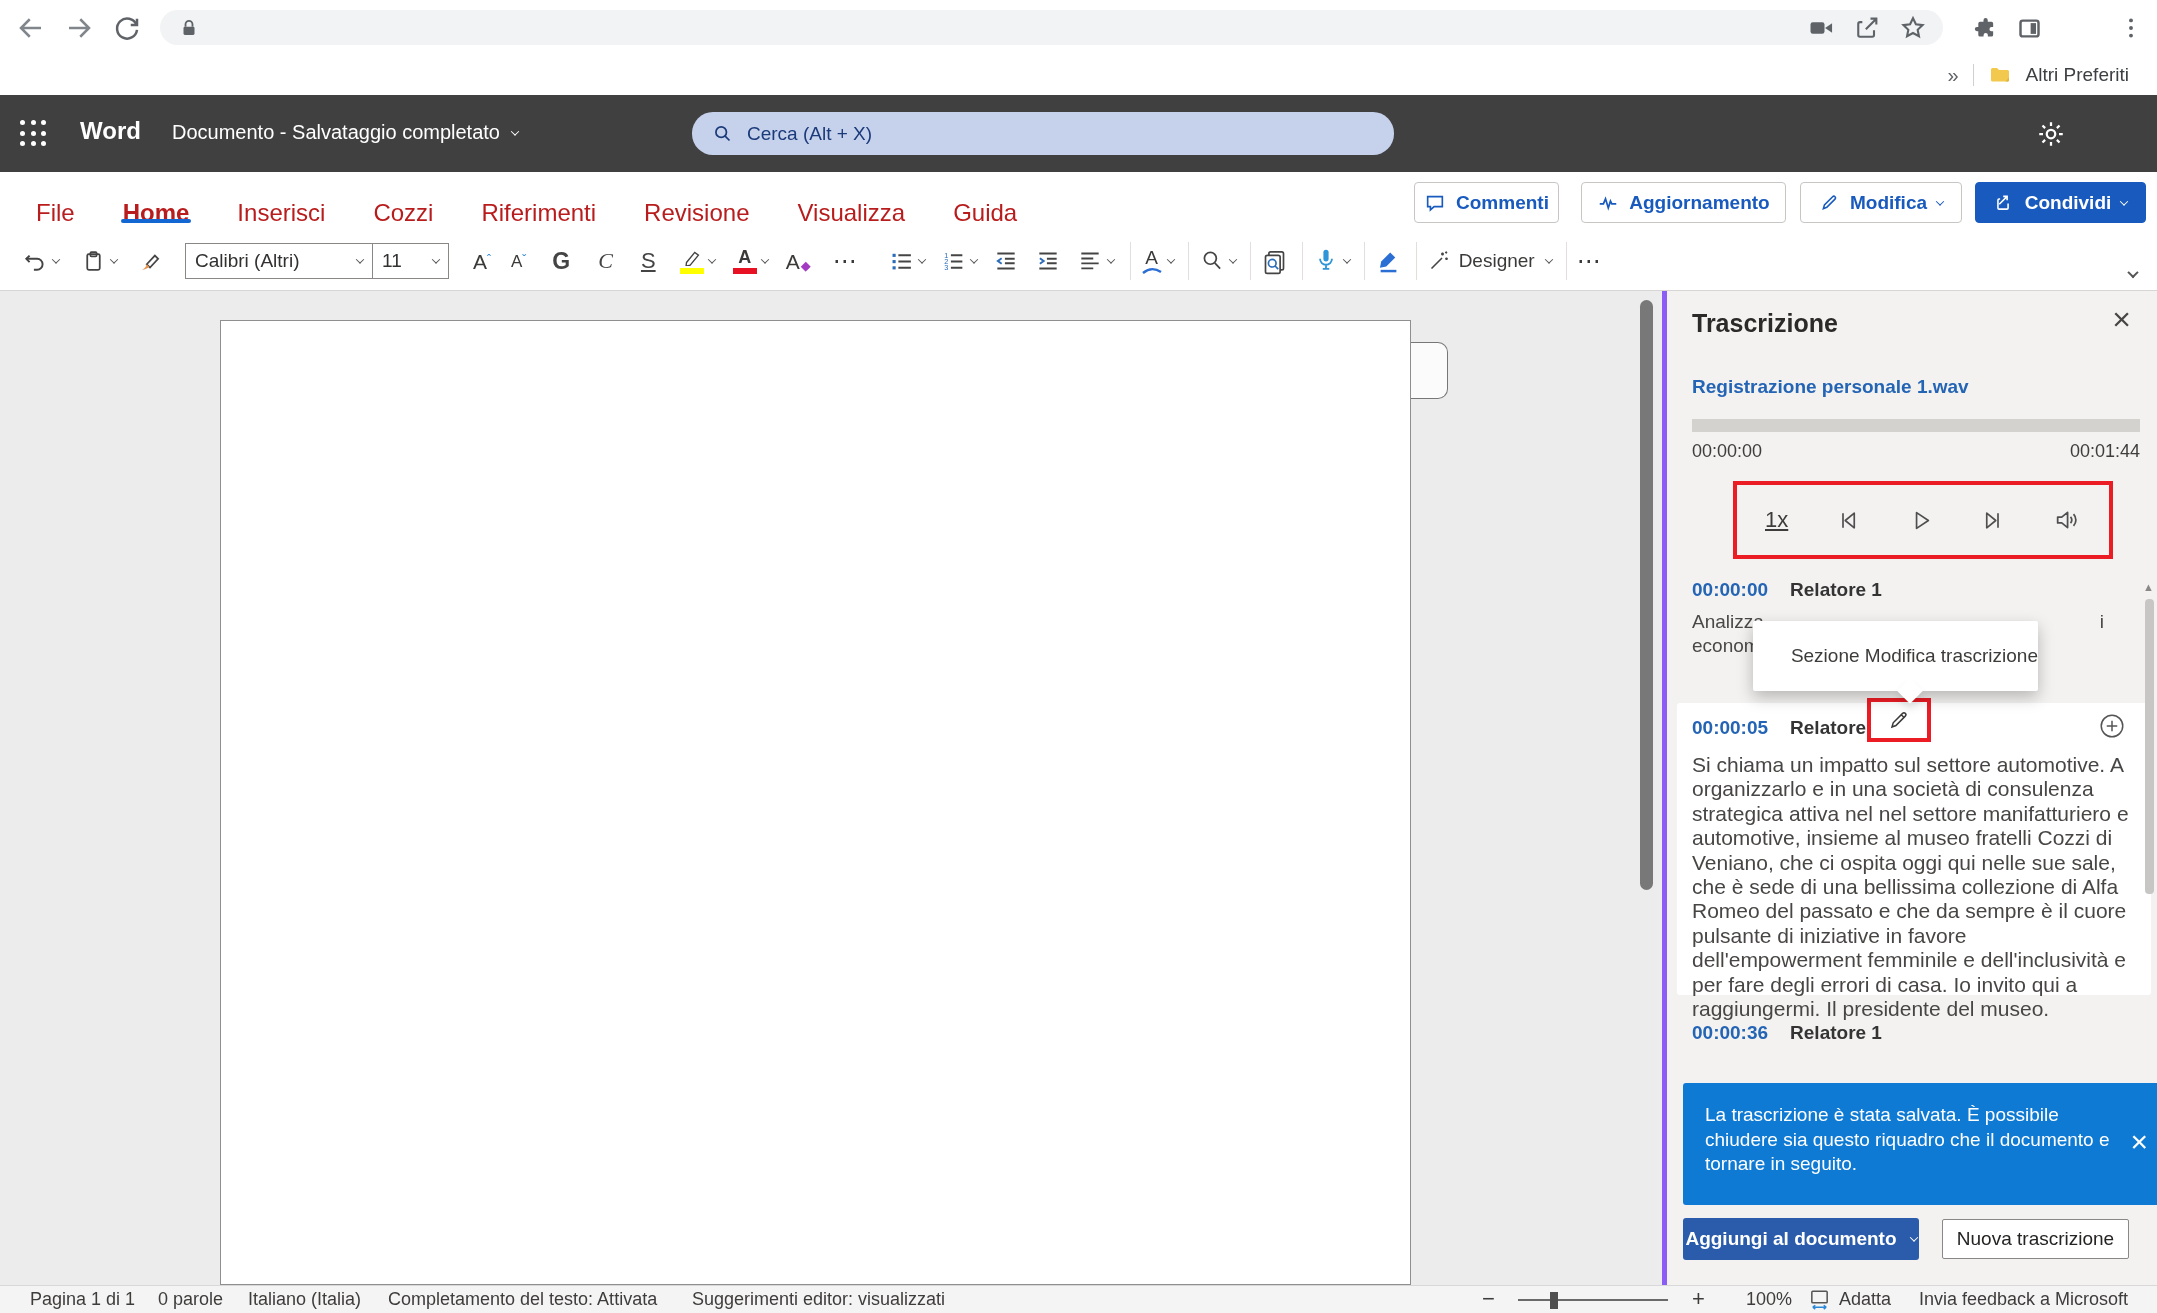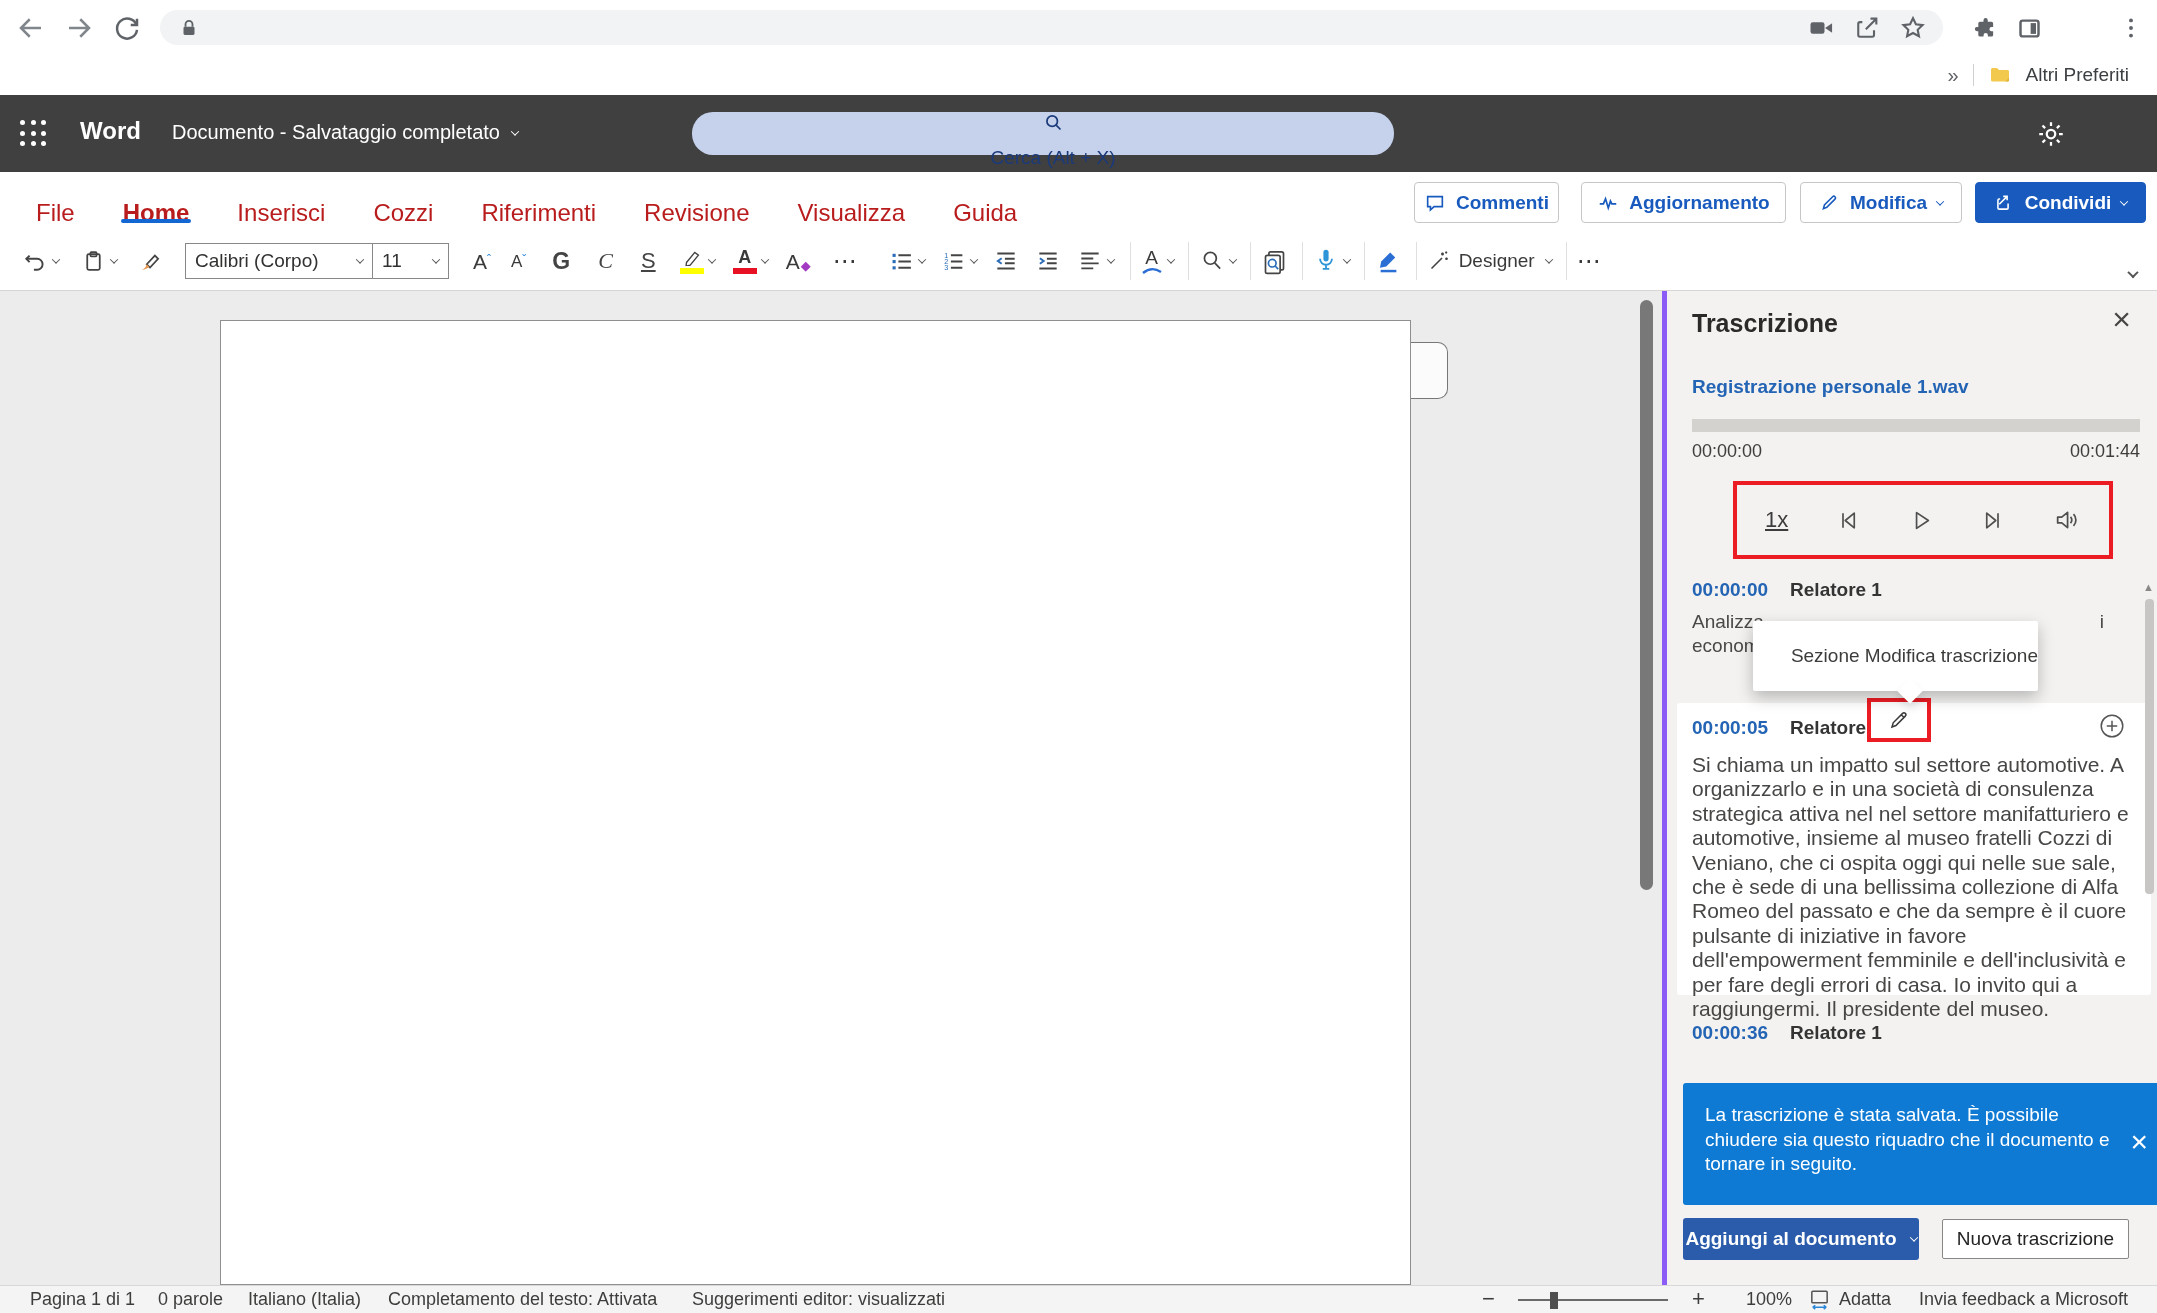--- a/index.html
+++ b/index.html
@@ -28,21 +28,21 @@
   
   .app-header { left:0; top:95px; width:2157px; height:77px; background:#404040; }
   .waffle { position:absolute; left:20px; top:25px; width:28px; height:28px;
             display:grid; grid-template-columns:repeat(3,1fr); gap:4px; }
   .waffle i { width:5px; height:5px; border-radius:50%; background:#fff; }
   .app-name { position:absolute; left:80px; top:22px; font-size:24px; font-weight:bold; color:#fff; }
   .doc-title { position:absolute; left:172px; top:26px; font-size:20px; color:#fff;
                display:flex; align-items:center; gap:12px; }
   .hdr-search { position:absolute; left:692px; top:17px; width:702px; height:43px;
                 background:#c6d2ec; border-radius:21px; display:flex; align-items:center;
-                gap:14px; padding-left:20px; color:#1b3a7a; font-size:19px;flex-direction:column; }
+                gap:14px; padding-left:20px; color:#1b3a7a; font-size:19px; }
   .gear { position:absolute; left:2036px; top:24px; }
   .avatar-sliver { position:absolute; left:2112px; top:156px; width:38px; height:16px;
                    border-radius:50% 50% 0 0; background:#d29b6a; }
 
   
   .tabs-row { left:0; top:172px; width:2157px; height:60px; background:#fff; }
   .tabs { position:absolute; left:12px; top:0; display:flex; height:60px; }
   .tab { padding:12px 24px; line-height:58px; font-size:24px; color:#b91c1c; position:relative; cursor:default; }
   .tab.active { font-weight:bold; }
   .tab.active::after { content:""; position:absolute; left:22px; right:22px; bottom:9px;
@@ -317,21 +317,21 @@
       </svg>
     <span class="chev sm"></span>
   </div>
   <div class="fmt" style="margin-left:20px">
     <svg width="26" height="26" viewBox="0 0 24 24">
         <path d="M9 15l7.5-8 3 3-7.5 8z" fill="none" stroke="#444" stroke-width="1.6"></path>
         <path d="M4.5 20c2.2-.8 3.4-1.9 4.5-5l2.5 2.5c-2.5 1.5-3.5 2.2-7 2.5z" fill="#e8954d"></path>
       </svg>
   </div>
   <div class="font-box" style="margin-left:22px">
-    <span>Calibri (Corpo)</span>
+    <span>Calibri (Altri)</span>
     <span class="chev sm" style="color:#555"></span>
   </div>
   <div class="size-box">
     <span>11</span>
     <span class="chev sm" style="color:#555"></span>
   </div>
   <div class="fmt" style="margin-left:24px">
     <span class="letterA">A</span>
       <span class="caret-up">ˆ</span>
   </div>

